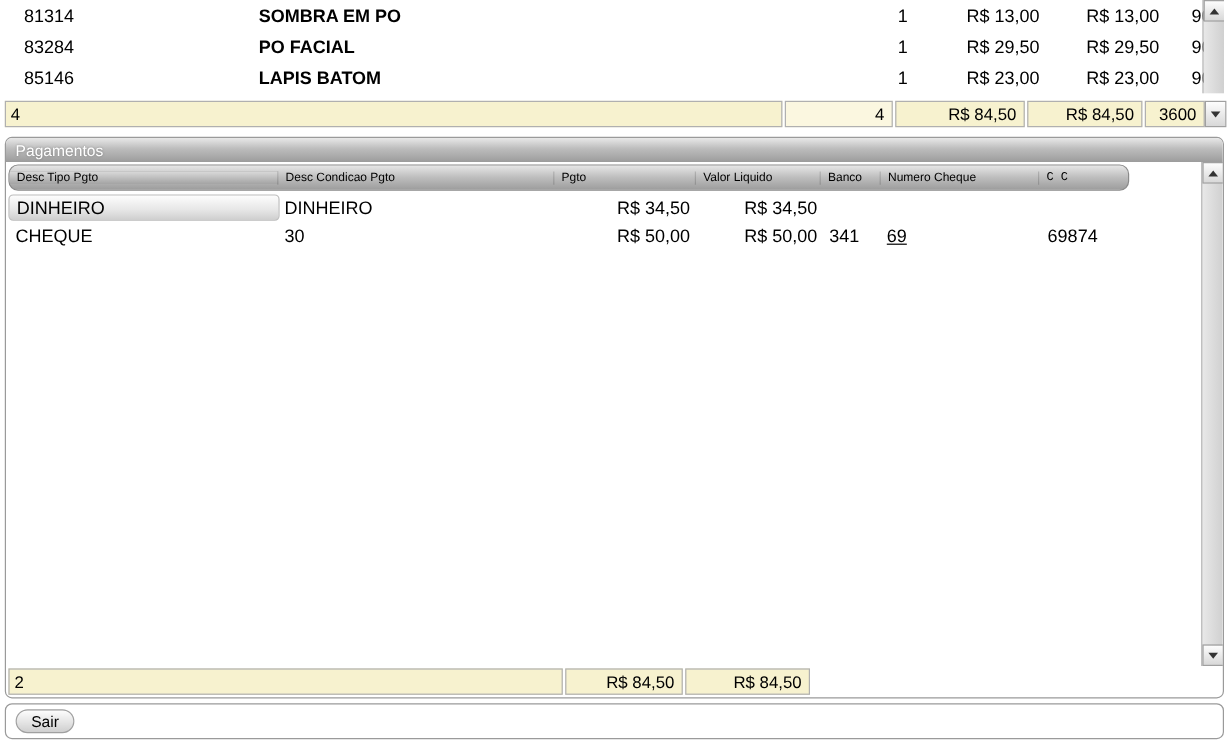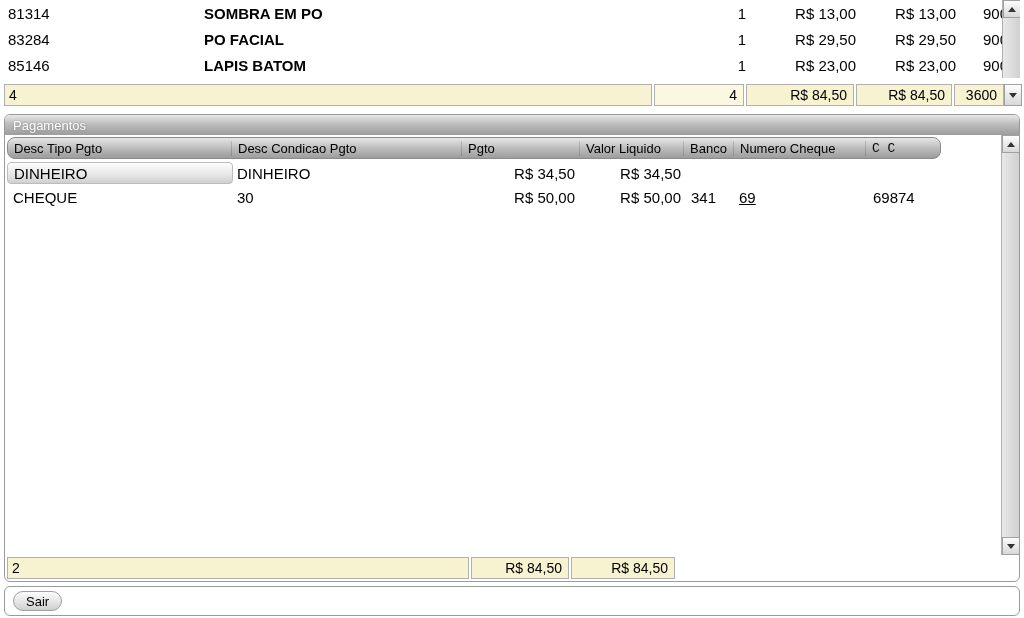--- a/index.html
+++ b/index.html
@@ -30,20 +30,21 @@
     overflow: hidden;
     position: relative;
     background: #fff;
   }
   .prod-row {
     display: flex;
     align-items: center;
     height: 26px;
     padding-left: 4px;
     font-size: 15px;
+    margin-left: 12px;
   }
   .prod-col-code  { width: 196px; }
   .prod-col-desc  { width: 506px; font-weight: bold; }
   .prod-col-qty   { width: 42px; text-align: right; padding-right: 6px;}
   .prod-col-price { width: 110px; text-align: right; padding-right: 6px;}
   .prod-col-total { width: 100px; text-align: right; padding-right: 6px;}
   .prod-col-pts   { width: 48px;  text-align: right; padding-right: 2px;}
 
   .products-scroll {
     position: absolute;
@@ -120,21 +121,21 @@
   }
   .pay-content{flex:1;overflow:hidden;}
   .pay-header {
     display:flex;
     height:22px;
     background: linear-gradient(to bottom,#e6e6e6 0%,#bdbdbd 50%,#9d9d9d 100%);
     border: 1px solid #8a8a8a;
     border-radius: 8px;
     margin: 2px 60px 2px 2px;
     align-items:center;
-    font-size:13px;
+    font-size:10px;
     color:#000;
     overflow:hidden;
   }
   .ph { padding-left:6px; border-right:1px solid rgba(0,0,0,0.15);}
   .ph.tipo   { flex:0 0 224px; background:linear-gradient(to bottom,#d9d9d9,#a0a0a0);}
   .ph.cond   { flex:0 0 230px;}
   .ph.valor  { flex:0 0 118px;}
   .ph.liq    { flex:0 0 104px;}
   .ph.banco  { flex:0 0 50px;}
   .ph.cheque { flex:0 0 132px;}

